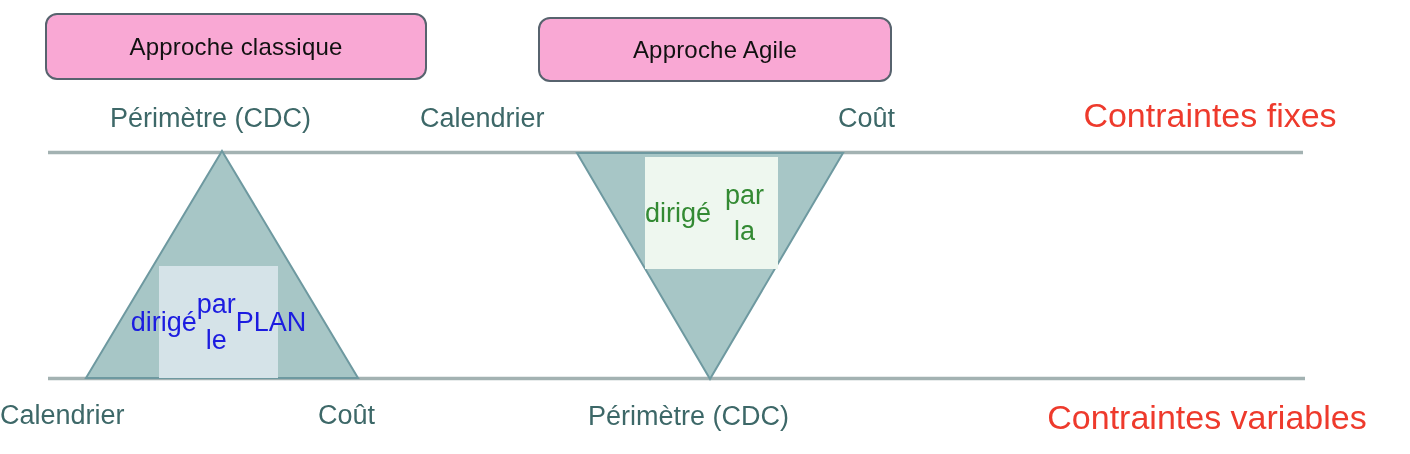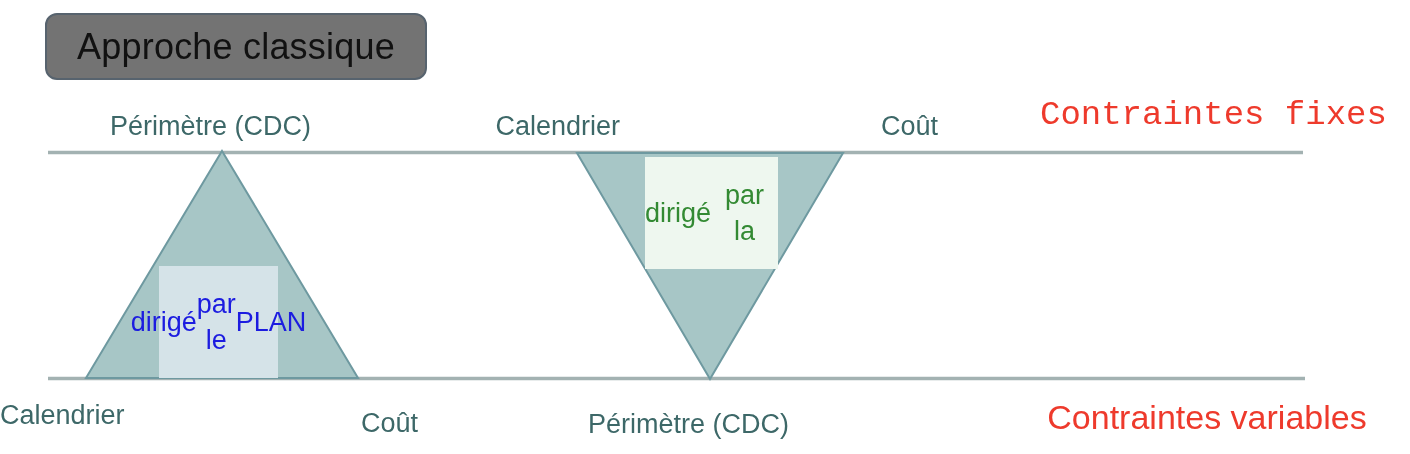--- a/index.html
+++ b/index.html
@@ -18,51 +18,51 @@
   .shapes-layer {
     position: absolute;
     left: 0;
     top: 0;
     width: 1410px;
     height: 454px;
   }
   .hdr-btn {
     position: absolute;
     box-sizing: border-box;
-    background: #737373;
+    background: #f9a8d4;
     border: 2.5px solid #57636e;
     border-radius: 12px;
     color: #111111;
-    font-size: 36px;
+    font-size: 24px;
     display: flex;
     align-items: center;
     justify-content: center;
     letter-spacing: 0.2px;
   }
   .btn-classic { left: 45px;  top: 13px; width: 382px; height: 67px; }
   .btn-agile   { left: 538px; top: 17px; width: 354px; height: 65px; }
 
   .teal-label {
     position: absolute;
     color: #3d6868;
     font-size: 27px;
     white-space: nowrap;
   }
   .red-label {
     position: absolute;
     color: #ee3a2c;
     font-size: 34px;
     white-space: nowrap;
   }
-  .center { text-align: right; margin-top: 8px; }
+  .center { text-align: left; }
 
   .tl-perimetre   { left: 110px; top: 103px; width: 200px; }
   .tl-calendrier  { left: 420px; top: 103px; width: 200px; }
   .tl-cout        { left: 838px; top: 103px; width: 100px; }
-  .rl-fixes       { left: 1040px; top: 96px; width: 340px; text-align: center; font-family: Liberation Mono, monospace; }
+  .rl-fixes       { left: 1040px; top: 96px; width: 340px; text-align: center; }
 
   .bl-calendrier  { left: 0px;   top: 400px; width: 130px; }
   .bl-cout        { left: 318px; top: 400px; width: 100px; }
   .bl-perimetre   { left: 588px; top: 401px; width: 200px; }
   .rl-variables   { right: 13px;  top: 398px; width: 380px; text-align: center; }
 
   .inner-box {
     position: absolute;
     display: flex;
     flex-direction: row;
@@ -89,20 +89,21 @@
 <div class="canvas">
 
   <svg class="shapes-layer" viewBox="0 0 1410 454" xmlns="http://www.w3.org/2000/svg">
     <line x1="48" y1="152.5" x2="1303" y2="152.5" stroke="#a3b2b2" stroke-width="3.5"></line>
     <line x1="48" y1="378.5" x2="1305" y2="378.5" stroke="#a3b2b2" stroke-width="3.5"></line>
     <polygon points="222,151 358,378 86,378" fill="#a7c6c6" stroke="#6e99a0" stroke-width="2"></polygon>
     <polygon points="577,153 843,153 710,379" fill="#a7c6c6" stroke="#6e99a0" stroke-width="2"></polygon>
   </svg>
 
   <div class="hdr-btn btn-classic">Approche classique</div>
+  <div class="hdr-btn btn-agile">Approche Agile</div>
 
   <div class="teal-label center tl-perimetre">Périmètre (CDC)</div>
   <div class="teal-label center tl-calendrier">Calendrier</div>
   <div class="teal-label center tl-cout">Coût</div>
   <div class="red-label rl-fixes">Contraintes fixes</div>
 
   <div class="inner-box plan-box">
     <span>dirigé</span>
     <span>par le</span>
     <span>PLAN</span>

